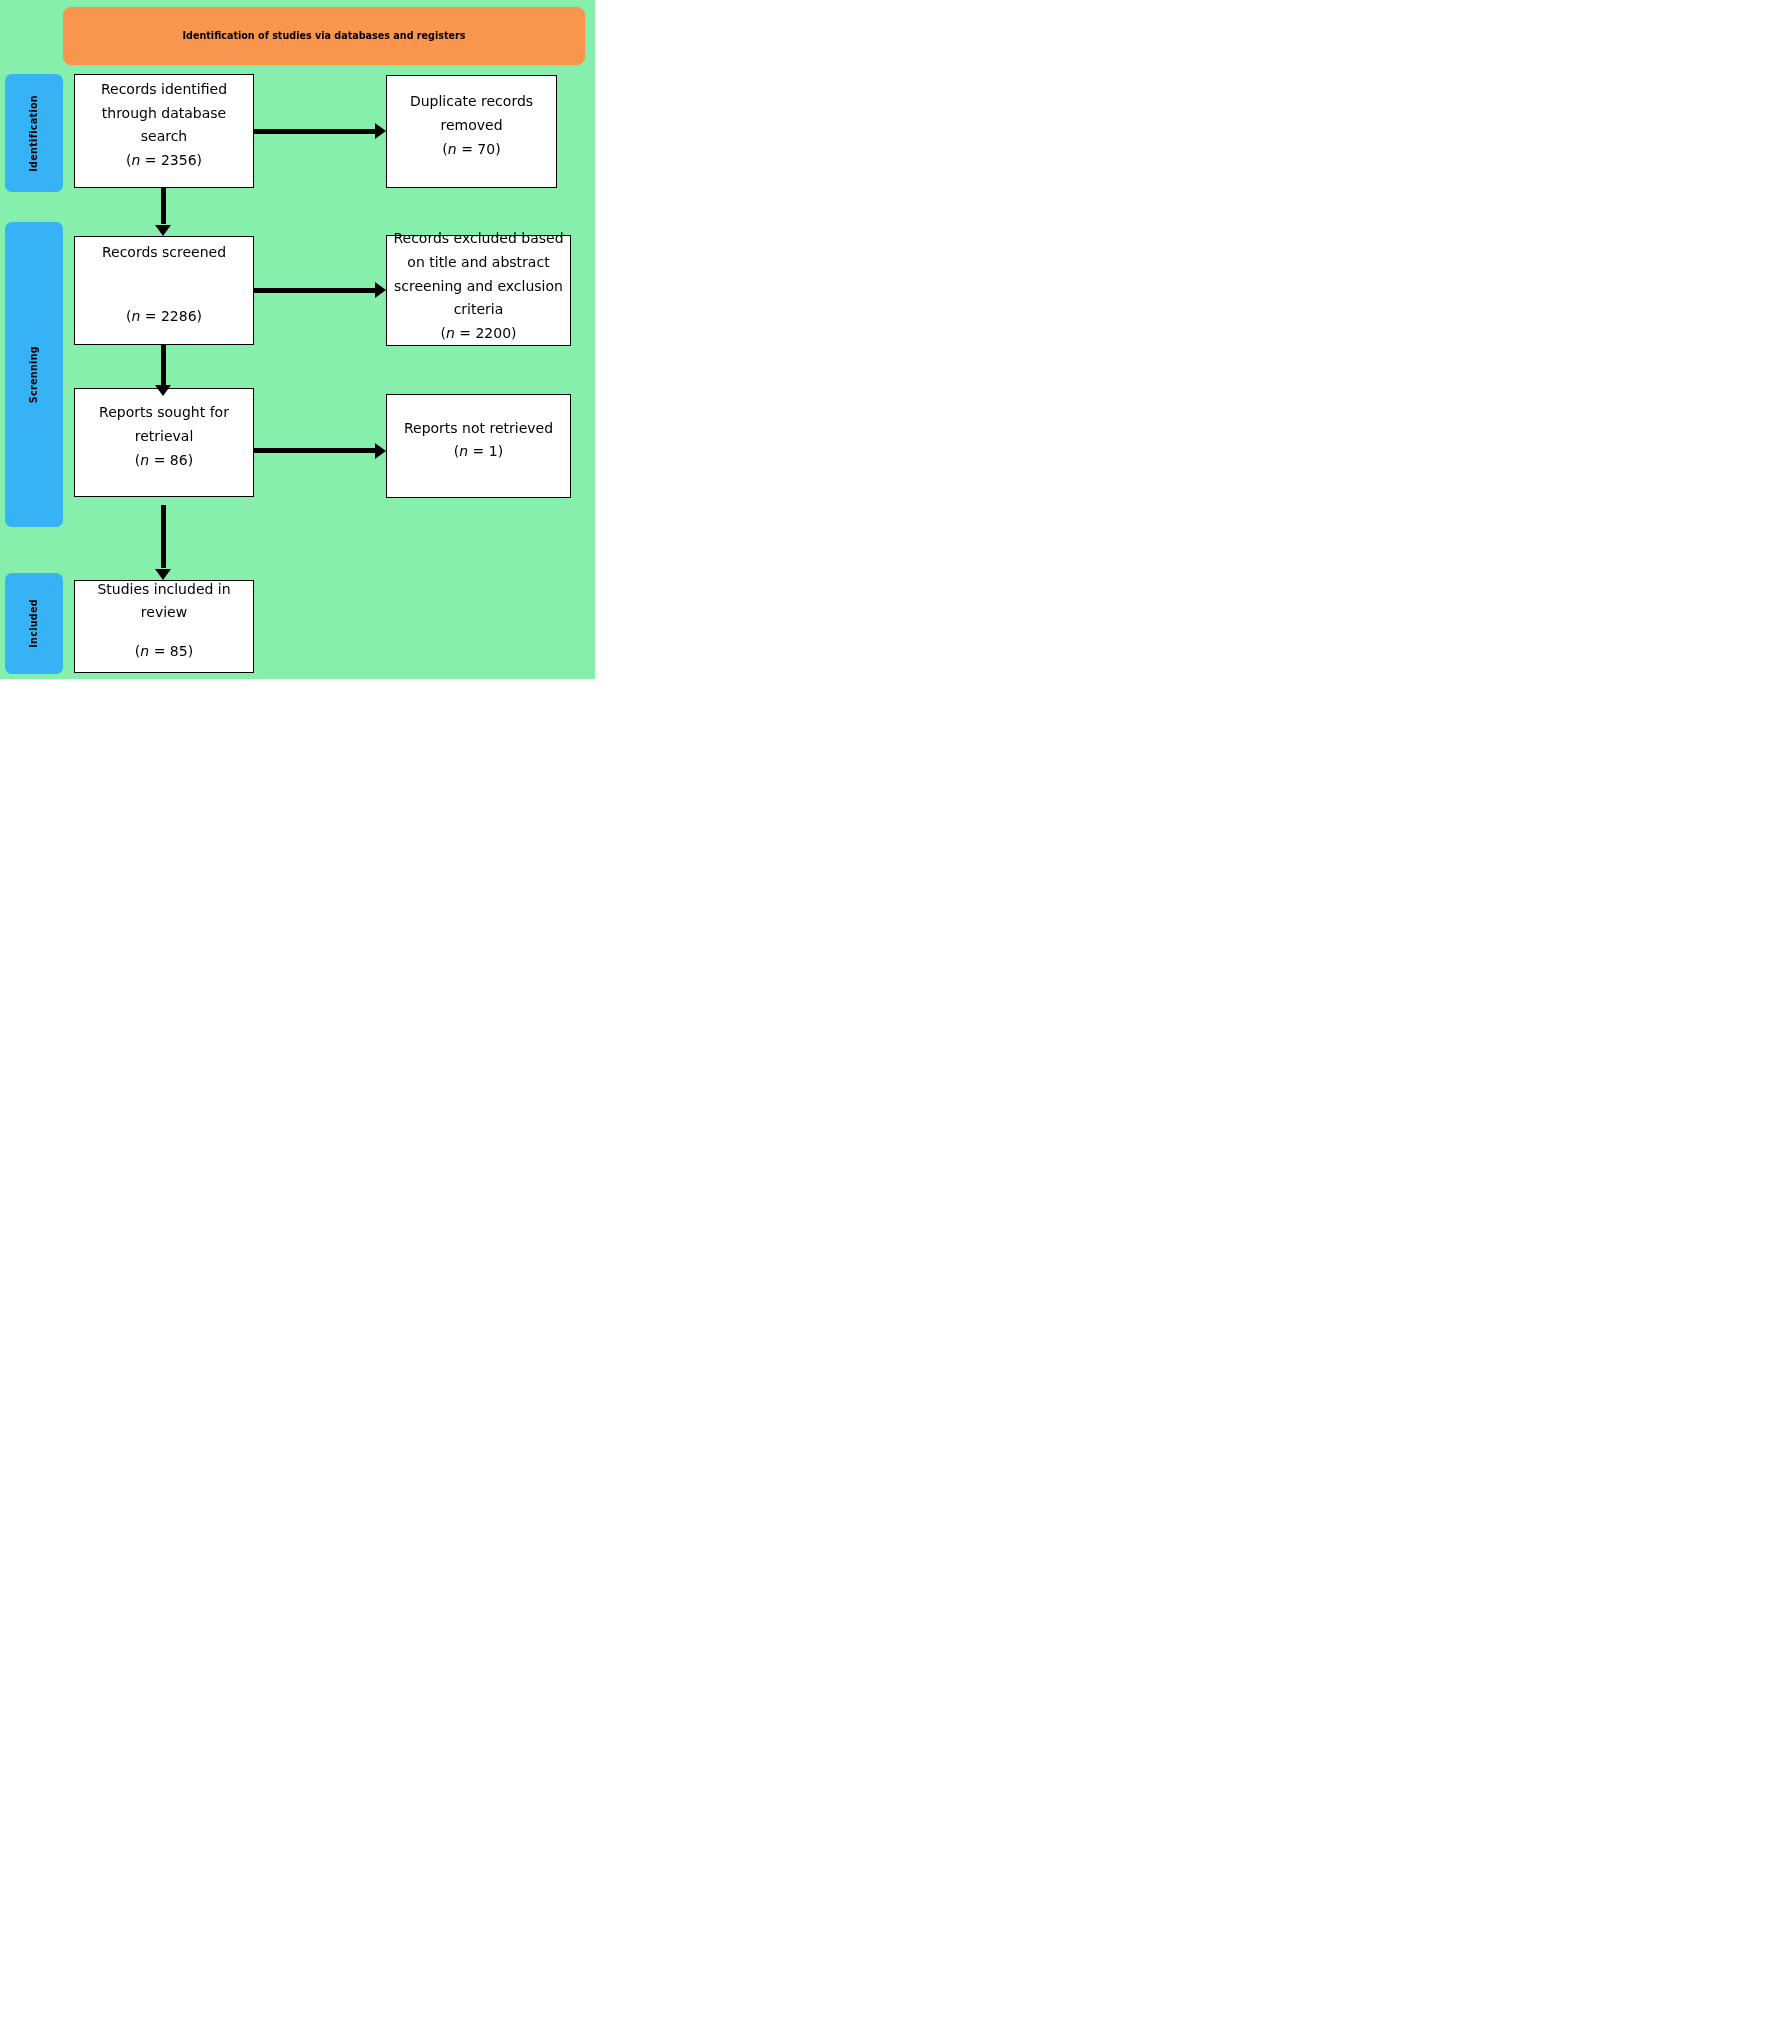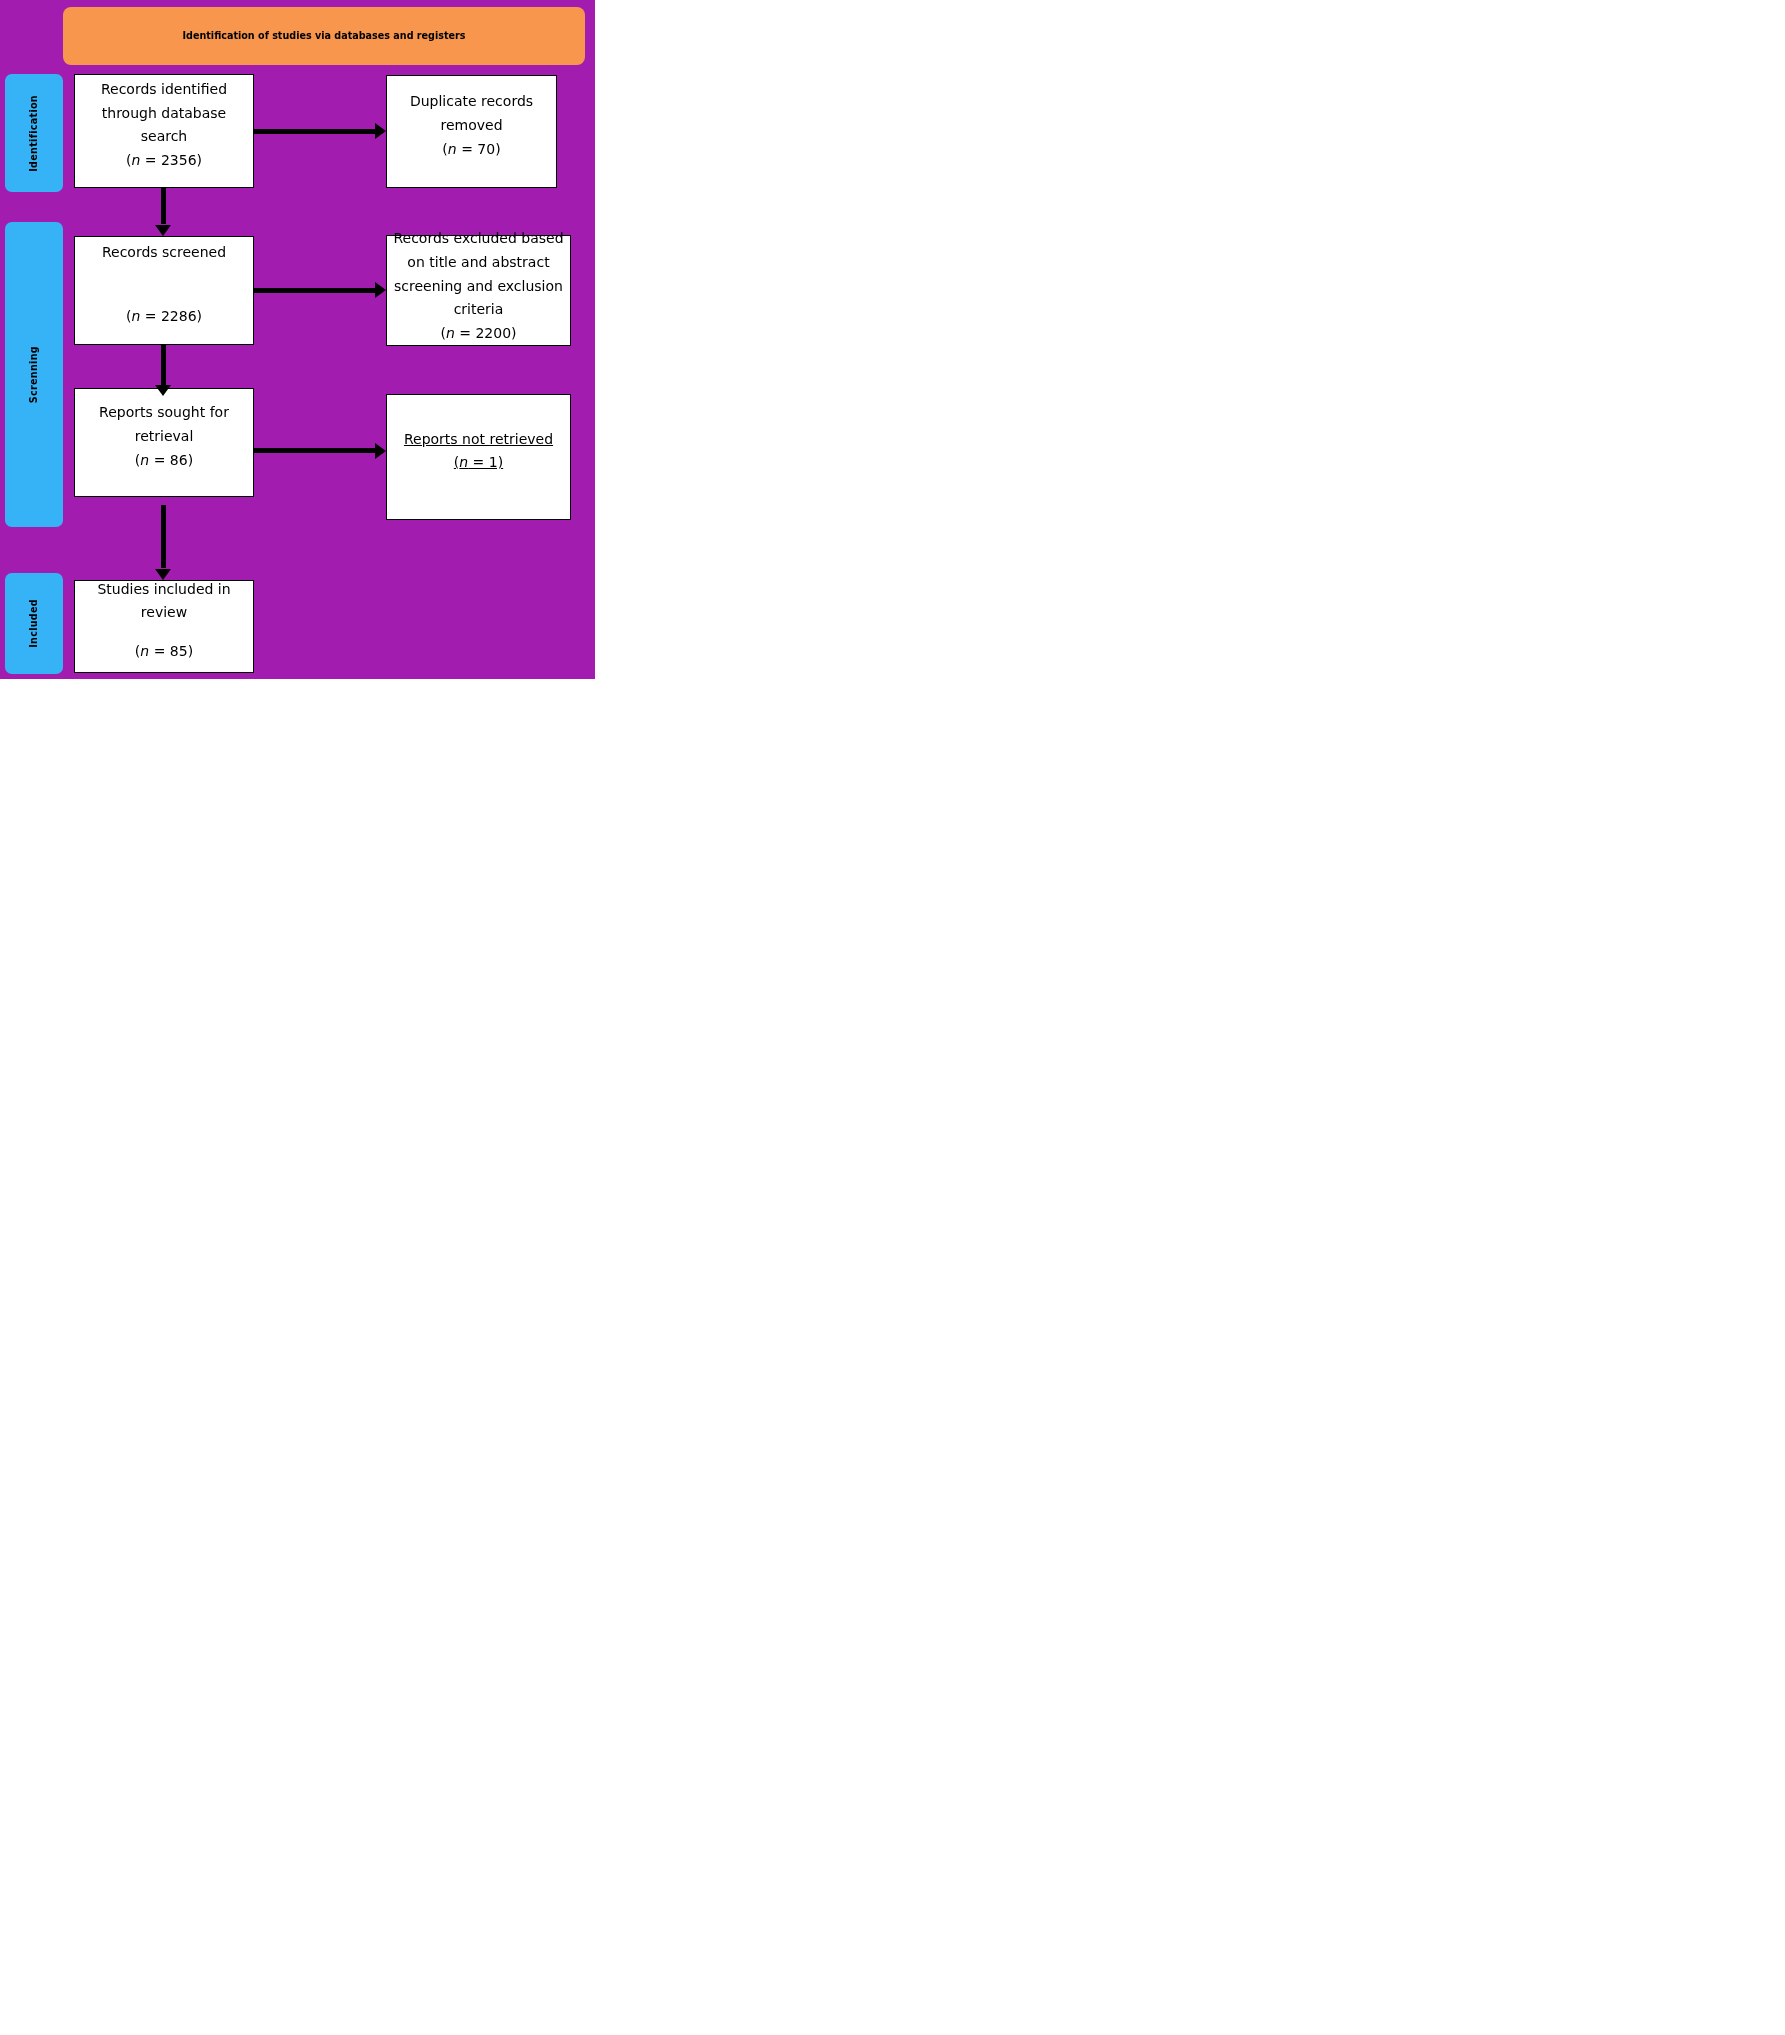--- a/index.html
+++ b/index.html
@@ -4,21 +4,21 @@
 <style>
   html, body {
     margin: 0;
     padding: 0;
     background: #ffffff;
   }
   .canvas {
     position: relative;
     width: 595px;
     height: 679px;
-    background: #a21caf;
+    background: #86efac;
     font-family: "DejaVu Sans", "Liberation Sans", sans-serif;
     color: #000000;
     overflow: hidden;
   }
   .header-banner {
     position: absolute;
     left: 63px; top: 6.8px;
     width: 522px; height: 58px;
     background: #F8964E;
     border-radius: 8px;
@@ -67,21 +67,21 @@
     text-align: center;
     font-size: 14px;
     line-height: 1.7;
     padding: 0 14.7px 11.3px 14.7px;
   }
   .box-records-identified    { left: 74px; top: 74px;  width: 180px; height: 114px; }
   .box-duplicates-removed    { left: 386px; top: 75px;  width: 171px; height: 113px; }
   .box-records-screened      { left: 74px; top: 236px;  width: 180px; height: 109px; gap: 40px; }
   .box-records-excluded      { left: 386px; top: 235px;  width: 185px; height: 111px; padding: 0 2.3px 8px 2.3px; }
   .box-reports-sought        { left: 74px; top: 388px;  width: 180px; height: 109px; }
-  .box-reports-not-retrieved { left: 386px; top: 394px;  width: 185px; height: 126px; text-decoration: underline; }
+  .box-reports-not-retrieved { left: 386px; top: 394px;  width: 185px; height: 104px; }
   .box-studies-included      { left: 74px; top: 580px; width: 180px; height: 93px; gap: 15px; }
 
   .count-line .n-italic { font-style: italic; }
 
   .arrow-shaft-v {
     position: absolute;
     width: 5.1px;
     background: #000000;
   }
   .arrow-head-down {

